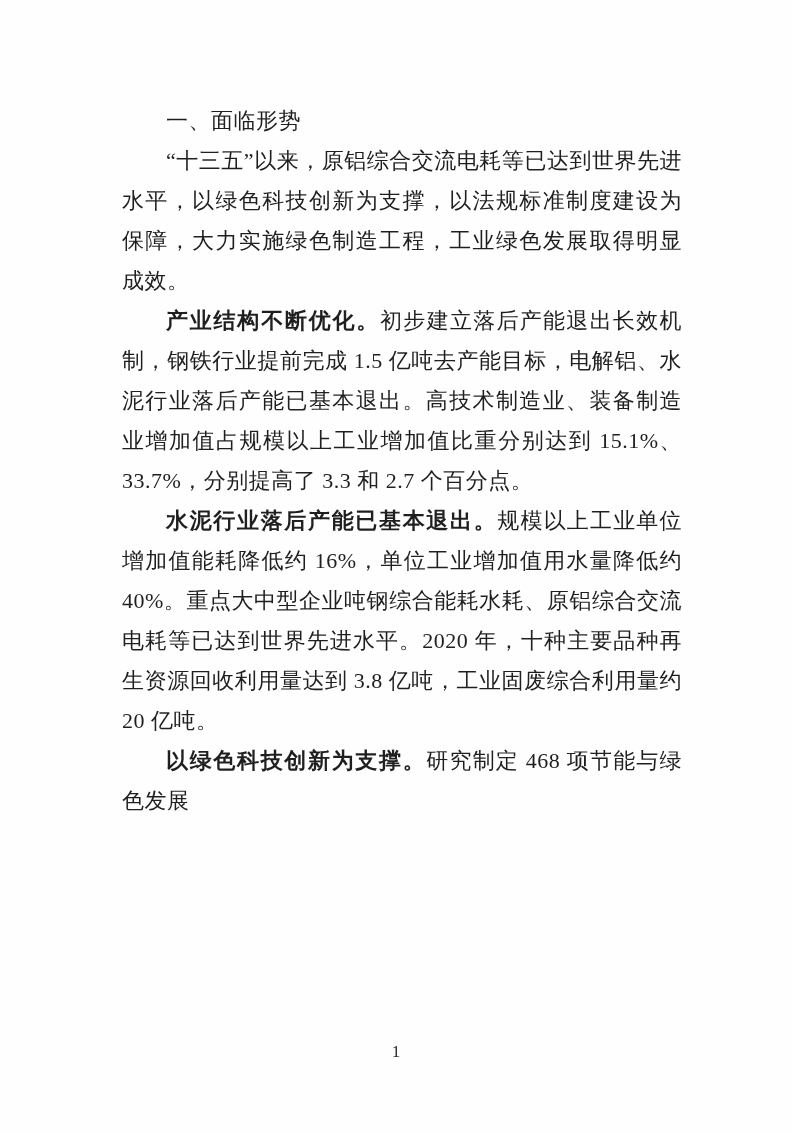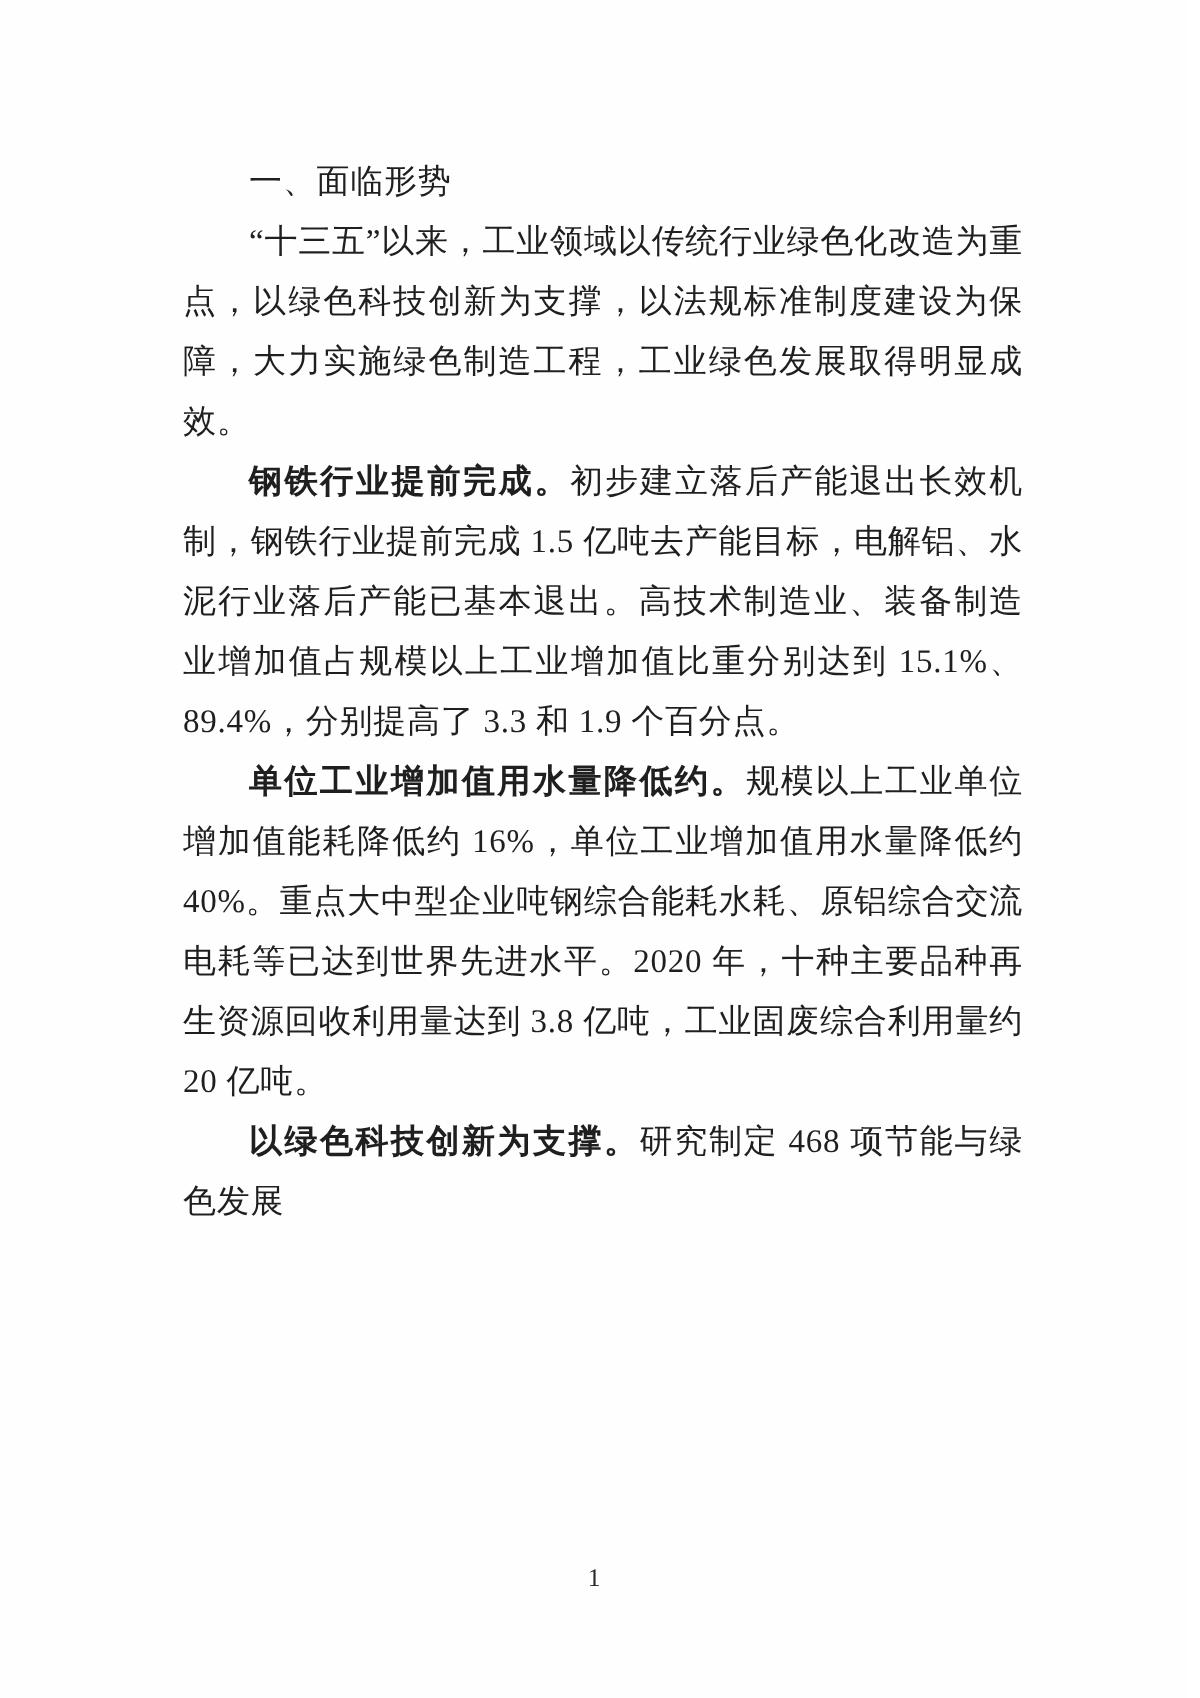--- a/index.html
+++ b/index.html
@@ -64,25 +64,25 @@
 </style>
 </head>
 <body>
 
 <div class="page">
   <div class="content">
 
     <h1 class="section-heading">一、面临形势</h1>
 
 
-    <p class="para"><span class="lead"></span><span>“十三五”以来，工业领域以传统行业绿色化改造为重点，以绿色科技创新为支撑，以法规标准制度建设为保障，大力实施绿色制造工程，工业绿色发展取得明显成效。</span></p>
+    <p class="para"><span class="lead"></span><span>“十三五”以来，原铝综合交流电耗等已达到世界先进水平，以绿色科技创新为支撑，以法规标准制度建设为保障，大力实施绿色制造工程，工业绿色发展取得明显成效。</span></p>
 
-    <p class="para"><span class="lead">钢铁行业提前完成。</span><span>初步建立落后产能退出长效机制，钢铁行业提前完成 1.5 亿吨去产能目标，电解铝、水泥行业落后产能已基本退出。高技术制造业、装备制造业增加值占规模以上工业增加值比重分别达到 15.1%、89.4%，分别提高了 3.3 和 1.9 个百分点。</span></p>
+    <p class="para"><span class="lead">产业结构不断优化。</span><span>初步建立落后产能退出长效机制，钢铁行业提前完成 1.5 亿吨去产能目标，电解铝、水泥行业落后产能已基本退出。高技术制造业、装备制造业增加值占规模以上工业增加值比重分别达到 15.1%、33.7%，分别提高了 3.3 和 2.7 个百分点。</span></p>
 
-    <p class="para"><span class="lead">单位工业增加值用水量降低约。</span><span>规模以上工业单位增加值能耗降低约 16%，单位工业增加值用水量降低约 40%。重点大中型企业吨钢综合能耗水耗、原铝综合交流电耗等已达到世界先进水平。2020 年，十种主要品种再生资源回收利用量达到 3.8 亿吨，工业固废综合利用量约 20 亿吨。</span></p>
+    <p class="para"><span class="lead">水泥行业落后产能已基本退出。</span><span>规模以上工业单位增加值能耗降低约 16%，单位工业增加值用水量降低约 40%。重点大中型企业吨钢综合能耗水耗、原铝综合交流电耗等已达到世界先进水平。2020 年，十种主要品种再生资源回收利用量达到 3.8 亿吨，工业固废综合利用量约 20 亿吨。</span></p>
 
 
 
     <p class="para"><span class="lead">以绿色科技创新为支撑。</span><span>研究制定 468 项节能与绿色发展</span></p>
 
   </div>
 
   <div class="page-number">1</div>
 </div>
 

